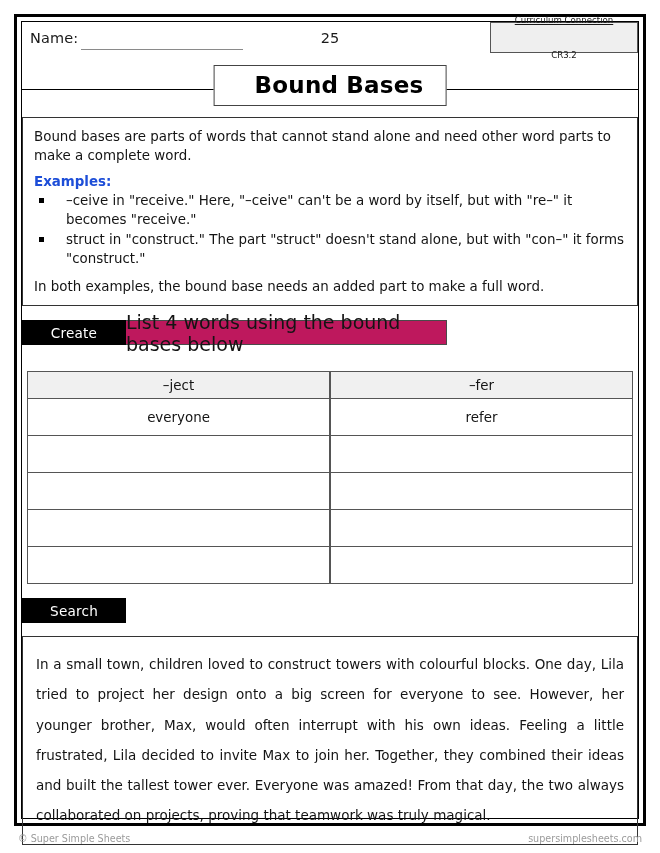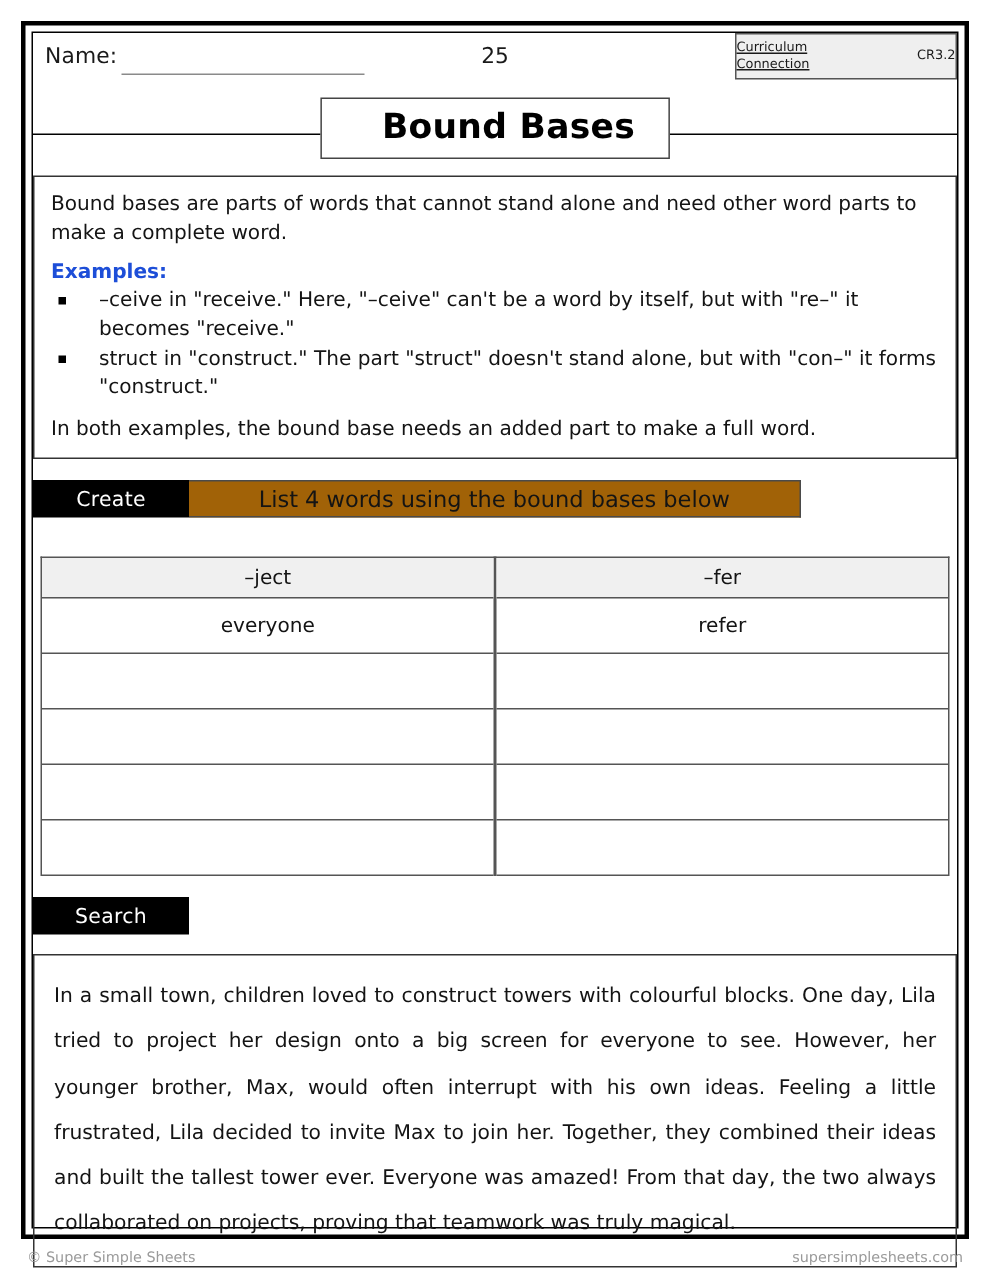--- a/index.html
+++ b/index.html
@@ -78,21 +78,21 @@
   }
   .curriculum-badge {
     position: absolute;
     right: 0px;
     top: 0px;
     width: 148px;
     height: 31px;
     background: #efefef;
     border: 1px solid #555555;
     display: flex;
-    flex-direction: row;
+    flex-direction: column;
     align-items: center;
     justify-content: center;
     line-height: 1.25;
     gap: 24px;
   }
   .curriculum-badge .cc-title {
     font-size: 8.6px;
     color: #1a1a1a;
     text-decoration: underline;
   }
@@ -175,40 +175,40 @@
     color: #141414;
     margin-top: 9px;
   }
 
   
   .section-bar {
     display: flex;
     align-items: stretch;
     margin-top: 14px;
     height: 25px;
-    width: 512px;
+    width: 425px;
   }
   .section-bar.search-bar { width: 508px; }
   .section-tag {
     width: 104px;
     background: #000000;
     color: #ffffff;
     font-size: 13.6px;
     display: flex;
     align-items: center;
     justify-content: center;
     letter-spacing: .2px;
   }
   .section-instruction {
     flex: 1;
-    background: #a16207;
+    background: #be185d;
     border: 1px solid #4a4a4a;
     border-left: none;
     color: #141414;
-    font-size: 15px;
+    font-size: 19px;
     display: flex;
     align-items: center;
     justify-content: center;
   }
 
   
   .tables-row {
     display: flex;
     margin-top: 26px;
     padding: 0 5px;

